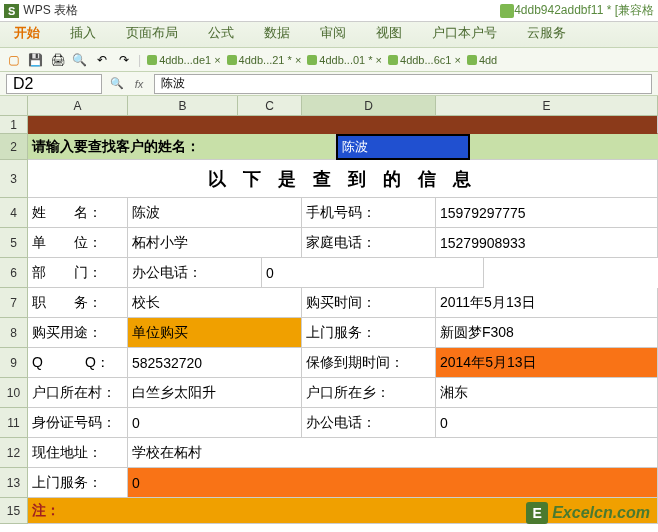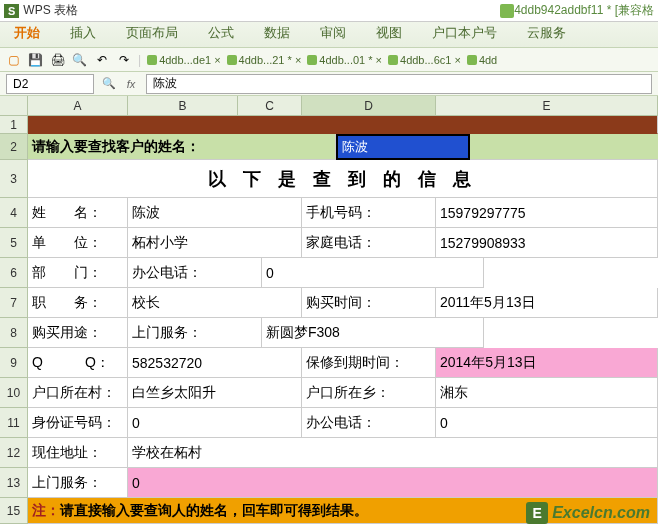--- a/index.html
+++ b/index.html
@@ -9,21 +9,21 @@
 .titlebar-text { font-size: 12px; color: #333; }
 .titlebar-right { margin-left: auto; display: flex; align-items: center; color: #5a8a3f; font-size: 12px; }
 .doc-icon { width: 14px; height: 14px; background: #7eb850; display: inline-block; border-radius: 2px; }
 .menubar { background: linear-gradient(#f0f5ea,#e8efe0); height: 26px; display: flex; align-items: flex-start; padding: 0 8px; gap: 18px; border-bottom: 1px solid #c5d4b5; }
 .menu-item { color: #4a6a2f; font-size: 13px; cursor: pointer; padding: 2px 6px; }
 .menu-item.active { color: #e07000; font-weight: bold; }
 .toolbar { background: #f5f8f0; height: 24px; display: flex; align-items: center; padding: 0 6px; gap: 6px; border-bottom: 1px solid #c5d4b5; }
 .tool-icon { width: 16px; height: 16px; display: inline-flex; align-items: center; justify-content: center; font-size: 12px; cursor: pointer; }
 .tab-item { color: #4a6a2f; font-size: 11px; display: flex; align-items: center; gap: 2px; }
 .namebox-row { background: #f5f8f0; height: 24px; display: flex; align-items: center; border-bottom: 1px solid #c5d4b5; }
-.namebox { width: 88px; background: #fff; border: 1px solid #aaa; height: 20px; margin: 0 6px; padding: 0 6px; display: flex; align-items: center; font-size: 12px; }
+.namebox { width: 96px; background: #fff; border: 1px solid #aaa; height: 20px; margin: 0 6px; padding: 0 6px; display: flex; align-items: center; font-size: 16px; }
 .fx-area { display: flex; align-items: center; gap: 4px; }
 .fx-btn { width: 18px; height: 18px; display: flex; align-items: center; justify-content: center; font-size: 11px; color: #666; cursor: pointer; }
 .formula-bar { flex: 1; background: #fff; border: 1px solid #aaa; height: 20px; margin: 0 6px; padding: 0 6px; display: flex; align-items: center; }
 .grid-area { display: flex; height: calc(100% - 96px); }
 .col-headers { display: flex; }
 .corner { width: 28px; height: 20px; background: #e8efe0; border-right: 1px solid #b5c5a5; border-bottom: 1px solid #b5c5a5; }
 .col-header { height: 20px; background: #e8efe0; border-right: 1px solid #b5c5a5; border-bottom: 1px solid #b5c5a5; display: flex; align-items: center; justify-content: center; font-size: 12px; color: #333; }
 .row-header { width: 28px; background: #e8efe0; border-right: 1px solid #b5c5a5; border-bottom: 1px solid #b5c5a5; display: flex; align-items: center; justify-content: center; font-size: 12px; color: #333; }
 .row-header.active { background: #d0e0c0; }
 .grid-row { display: flex; }
@@ -32,21 +32,21 @@
 .r1 { height: 18px; background: #8b3a1a; }
 .r2 { height: 26px; background: #c8e0a8; }
 .r3 { height: 38px; }
 .r-data { height: 30px; }
 .r14 { height: 26px; }
 .merged-title { width: 630px; justify-content: center; font-size: 18px; font-weight: bold; letter-spacing: 6px; }
 .label-cell { font-size: 14px; }
 .data-cell { font-size: 14px; }
 .active-cell { background: #2050d0; color: #fff; border: 2px solid #000; }
 .orange-cell { background: #f0a000; }
-.cyan-cell { background: #f9a8d4; }
+.cyan-cell { background: #f97316; }
 .note-row { background: #f0a000; color: #000; font-size: 14px; font-weight: bold; }
 .note-label { color: #a02020; font-weight: bold; }
 .watermark { position: absolute; right: 8px; bottom: 8px; font-size: 16px; font-style: italic; color: #4a7a2f; font-weight: bold; display: flex; align-items: center; gap: 4px; }
 .wm-icon { width: 22px; height: 22px; background: #4a7a2f; border-radius: 3px; display: flex; align-items: center; justify-content: center; color: #fff; font-size: 14px; font-style: normal; }
 </style>
 </head>
 <body>
 
 <div class="titlebar">
   <span class="wps-logo">S</span>
@@ -164,20 +164,21 @@
         <div class="grid-row r-data">
           <div class="row-header" style="height: 30px;">7</div>
           <div class="cell cA label-cell">职　　务：</div>
           <div class="cell data-cell" style="width: 174px;">校长</div>
           <div class="cell cD label-cell">购买时间：</div>
           <div class="cell cE data-cell">2011年5月13日</div>
         </div>
         <div class="grid-row r-data">
           <div class="row-header" style="height: 30px;">8</div>
           <div class="cell cA label-cell">购买用途：</div>
+          <div class="cell data-cell orange-cell" style="width: 174px;">单位购买</div>
           <div class="cell cD label-cell">上门服务：</div>
           <div class="cell cE data-cell">新圆梦F308</div>
         </div>
         <div class="grid-row r-data">
           <div class="row-header" style="height: 30px;">9</div>
           <div class="cell cA label-cell">Q　　　Q：</div>
           <div class="cell data-cell" style="width: 174px;">582532720</div>
           <div class="cell cD label-cell">保修到期时间：</div>
           <div class="cell cE data-cell cyan-cell">2014年5月13日</div>
         </div>
@@ -204,21 +205,20 @@
           <div class="row-header" style="height: 30px;">13</div>
           <div class="cell cA label-cell">上门服务：</div>
           <div class="cell data-cell cyan-cell" style="width: 530px;">0</div>
         </div>
       </div>
 
     <div class="grid-row r14">
       <div class="row-header" style="height:26px">15</div>
       <div class="cell note-row" style="width:630px">
         <span class="note-label">注：</span>
-        <span>请直接输入要查询人的姓名，回车即可得到结果。</span>
       </div>
     </div>
 
   </div>
 </div>
 
 <div class="watermark">
   <span class="wm-icon">E</span>
   <span>Excelcn.com</span>
 </div>

